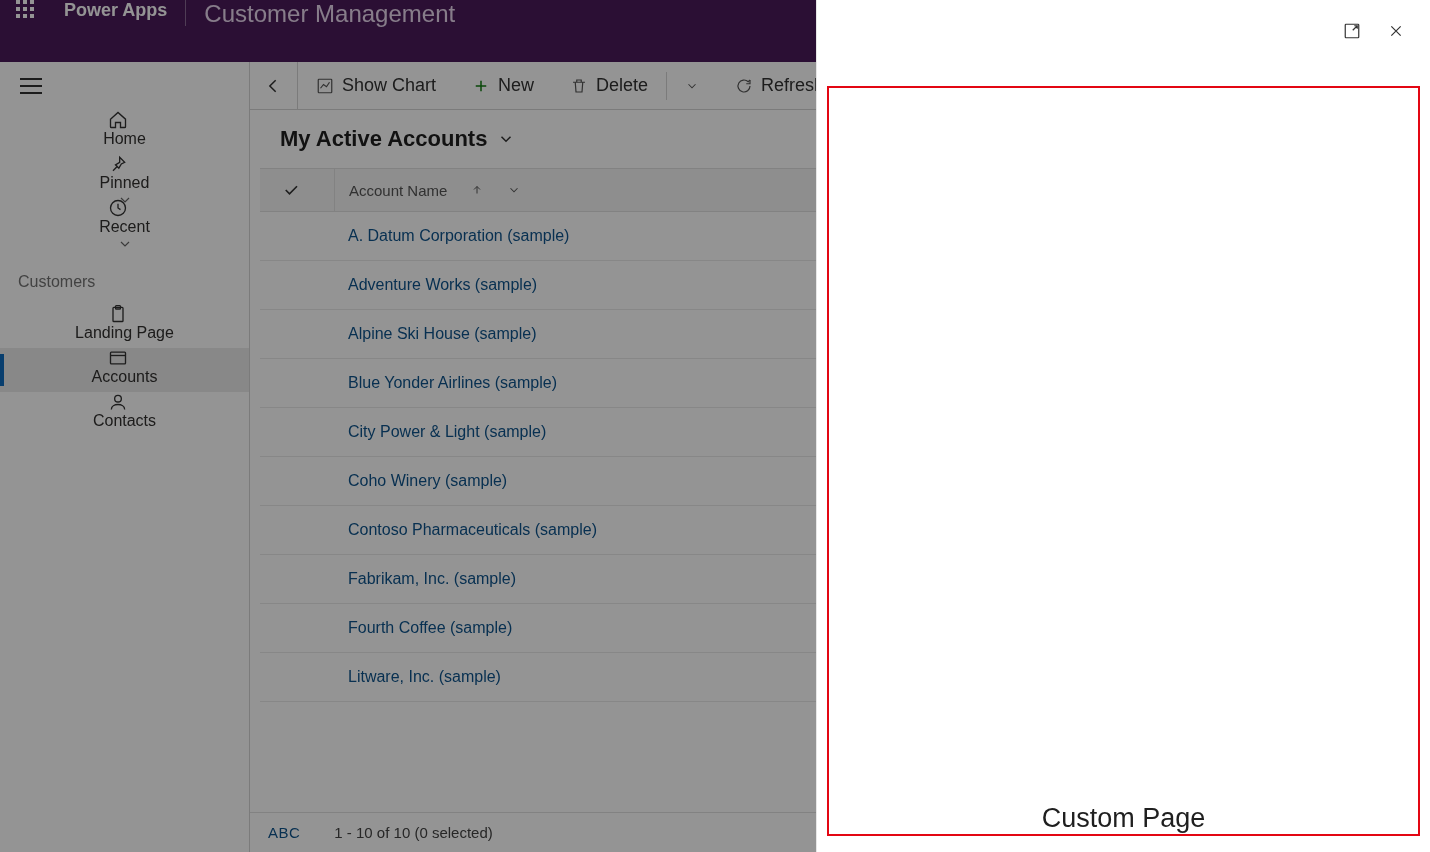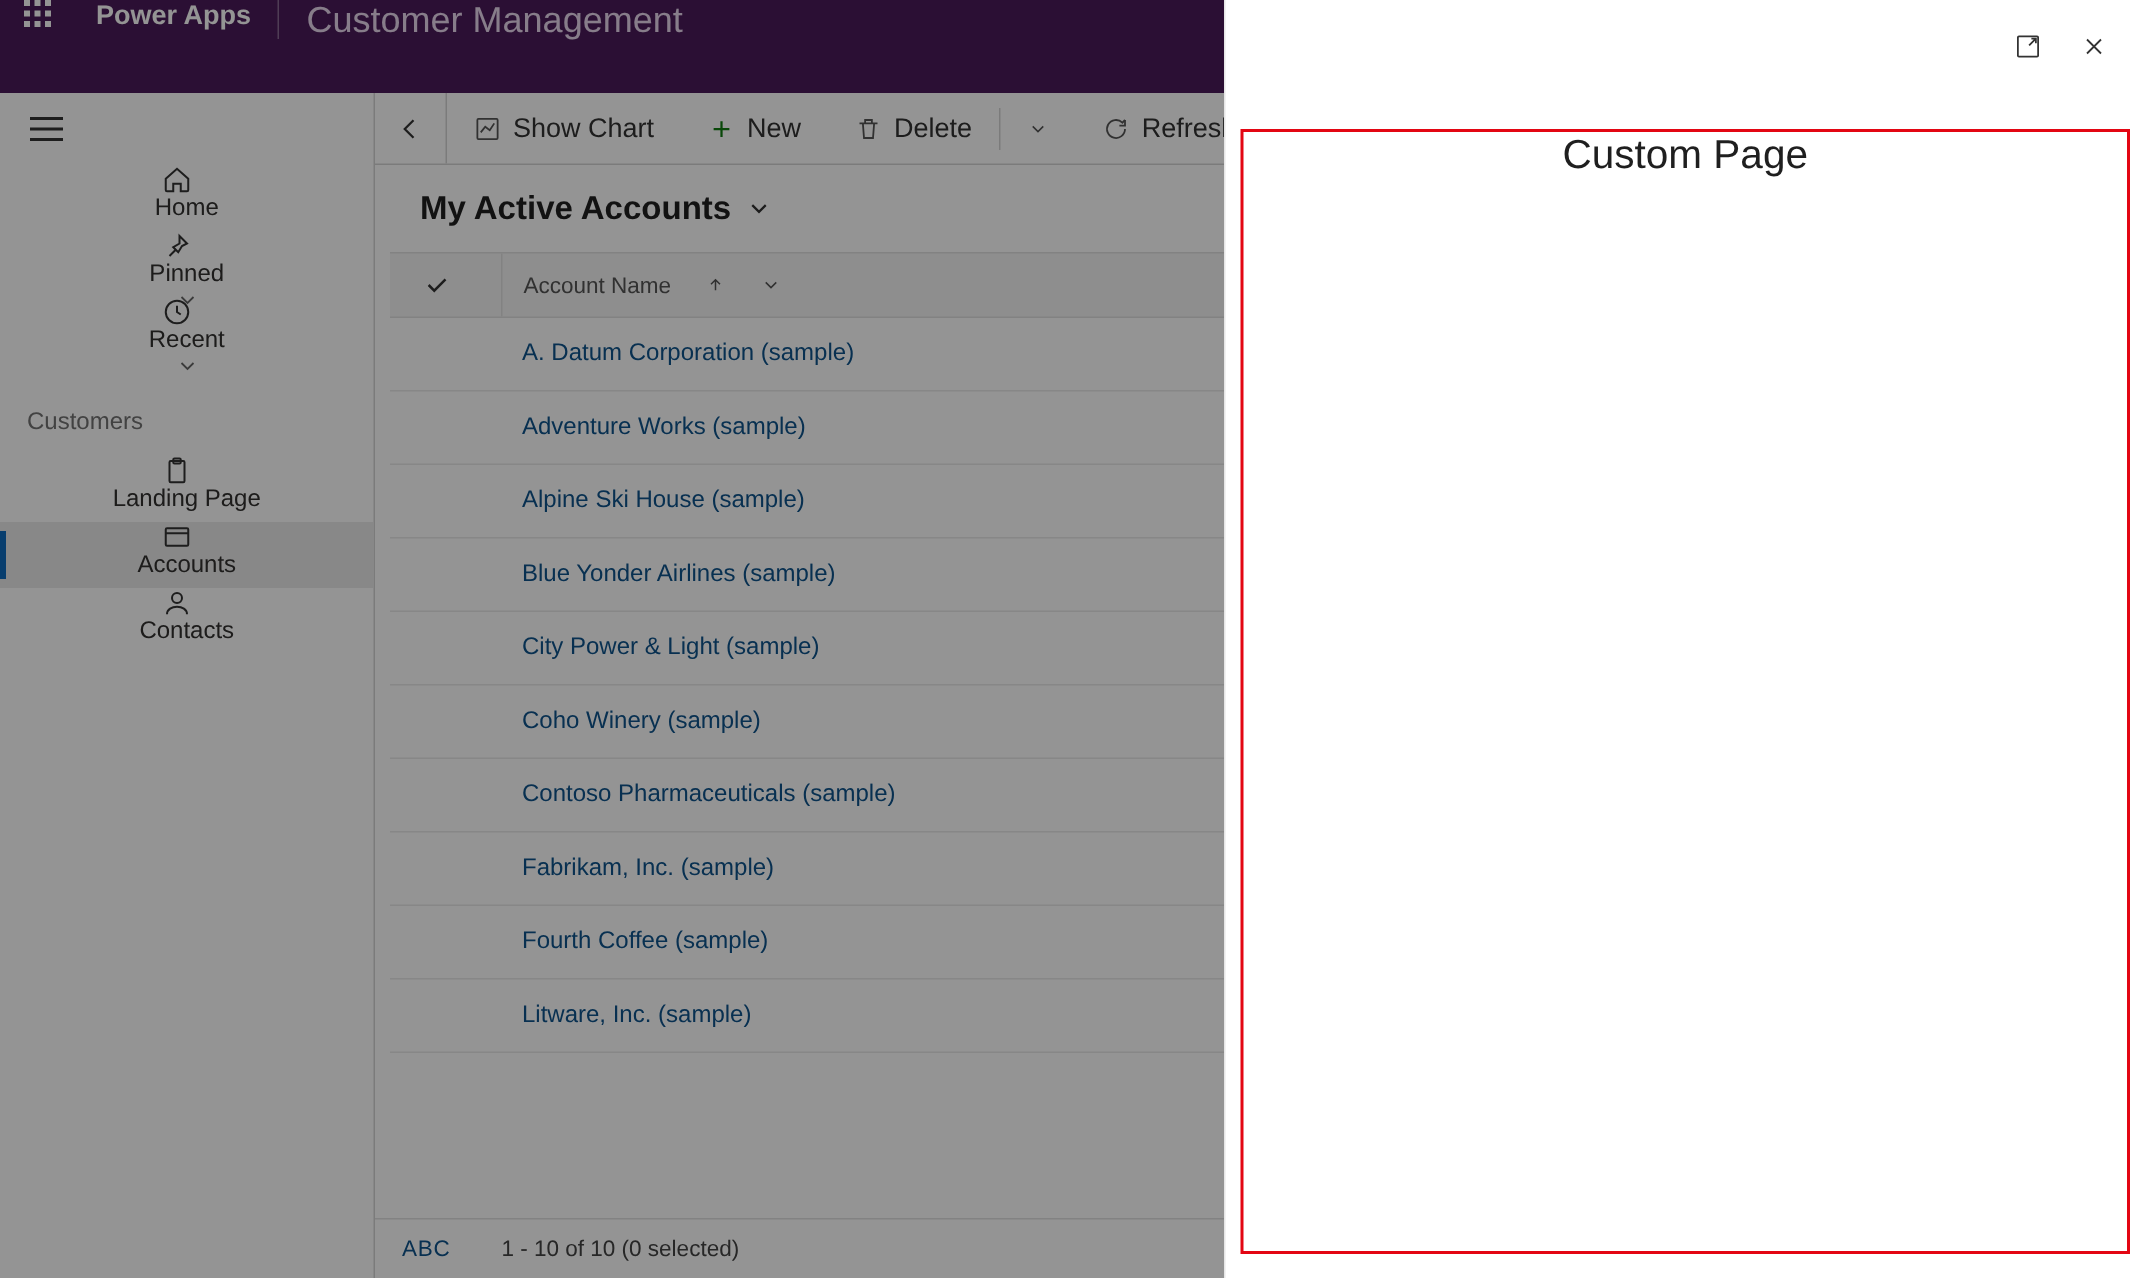--- a/index.html
+++ b/index.html
@@ -189,21 +189,21 @@
     width: 20px; height: 20px;
     color: #333;
     cursor: pointer;
     display: flex; align-items: center; justify-content: center;
   }
   .pane-body {
     margin: 24px 10px 16px 10px;
     flex: 1;
     border: 2px solid #e30613;
     display: flex;
-    align-items: flex-start;
+    align-items: flex-end;
     justify-content: center;
     font-size: 27px;
     color: #1f1f1f;
   }
 
   svg { display: block; }
 </style>
 </head>
 
 <body>

